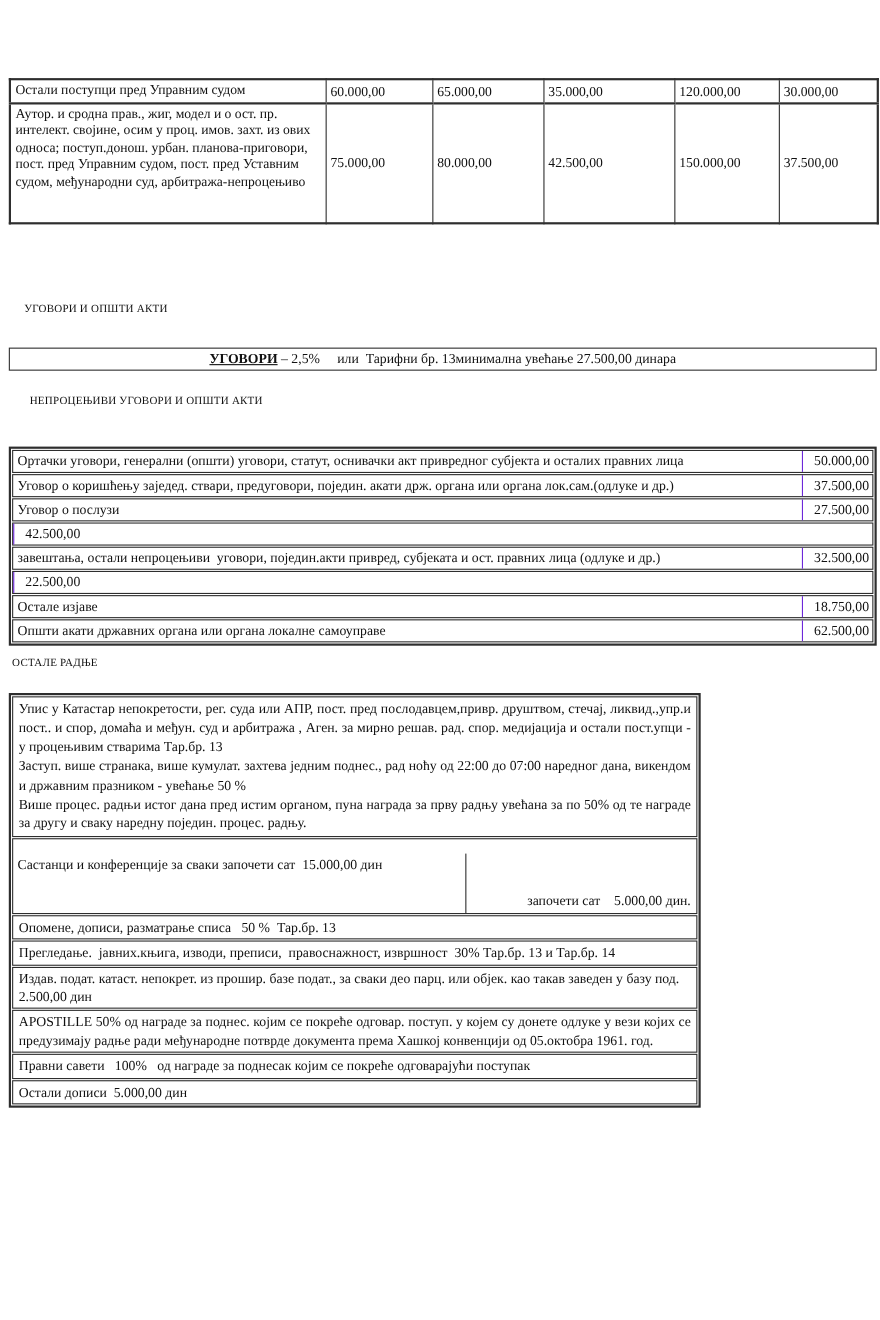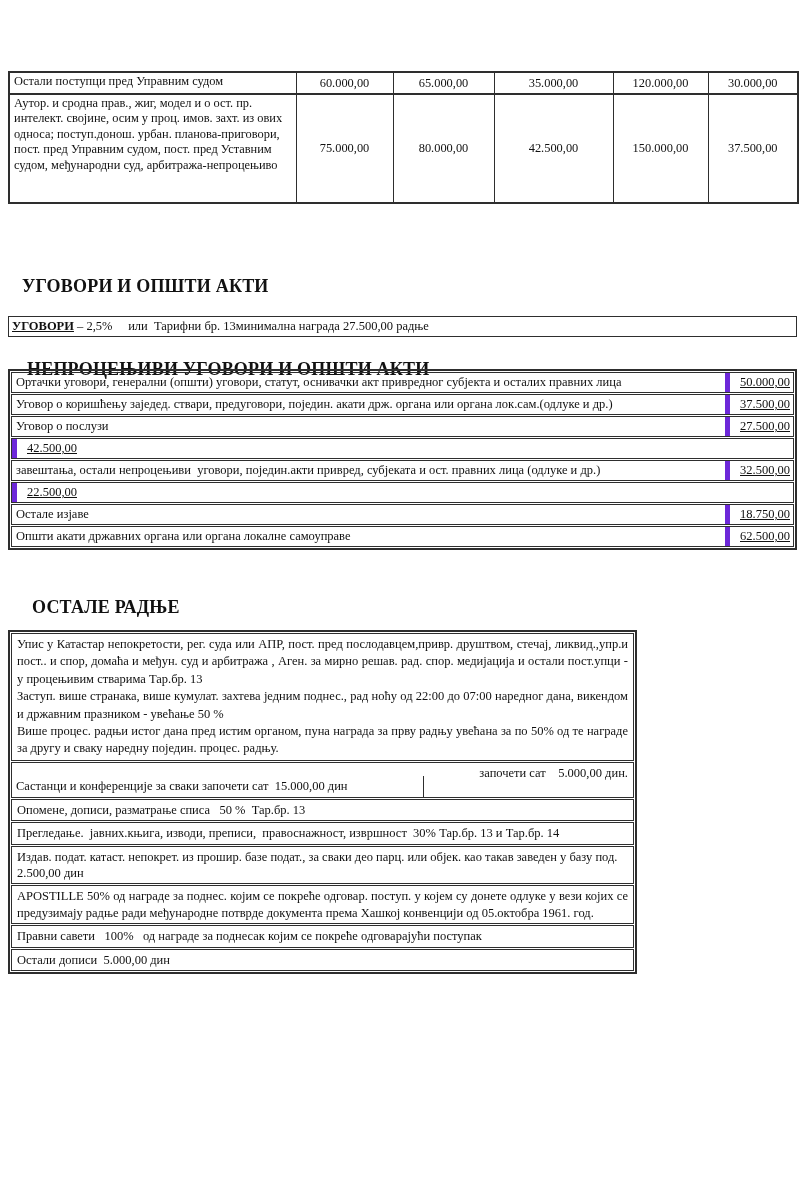--- a/index.html
+++ b/index.html
@@ -6,43 +6,43 @@
   body{width:800px;height:1200px;font-family:"Liberation Serif","DejaVu Serif",serif;color:#111;font-size:12.5px;}
   .page{position:relative;width:800px;height:1200px;overflow:hidden;background:#fff;}
 
   
   .top-table{position:absolute;left:8px;top:71px;width:789px;border-collapse:collapse;table-layout:fixed;border:2px solid #2e2e2e;}
   .top-table td{border:1px solid #2e2e2e;padding:1px 4px;font-size:12.4px;}
   .top-table tr.r1 td{height:18px;}
   .top-table tr.r1 td.lbl{border-bottom-width:2px;}
   .top-table tr.r1 td.val{border-bottom-width:2px;}
   .top-table td.lbl{text-align:left;vertical-align:top;line-height:15.4px;}
-  .top-table td.val{text-align:center;vertical-align:middle;}
+  .top-table td.val{vertical-align:middle;}
   .top-table tr.r2 td{height:105px;}
 
-  .heading{position:absolute;font-weight:bold;font-size:18px;letter-spacing:.2px;white-space:pre;}
+  .heading{position:absolute;font-weight:normal;font-size:10px;letter-spacing:.2px;white-space:pre;}
 
   
-  .bar{position:absolute;left:8px;top:316px;width:789px;height:21px;box-sizing:border-box;border:1px solid #2e2e2e;display:flex;align-items:center;justify-content:flex-start;padding:0 3px;white-space:pre;}
+  .bar{position:absolute;left:8px;top:316px;width:789px;height:21px;box-sizing:border-box;border:1px solid #2e2e2e;display:flex;align-items:center;justify-content:center;padding:0 3px;white-space:pre;}
   .bar .term{font-weight:bold;text-decoration:underline;}
 
   
-  .table2{position:absolute;left:8px;top:369px;width:789px;box-sizing:border-box;border:2px solid #2e2e2e;padding:0;}
+  .table2{position:absolute;left:8px;top:406px;width:789px;box-sizing:border-box;border:2px solid #2e2e2e;padding:0;}
   .table2 .row{display:flex;border:1px solid #2e2e2e;margin:1px;height:19px;align-items:stretch;}
   .table2 .lbl{flex:1;padding-left:4px;display:flex;align-items:center;white-space:pre;overflow:hidden;}
-  .table2 .amt{width:60px;border-left:5px solid #6d28d9;display:flex;align-items:center;justify-content:flex-end;padding-right:3px;text-decoration:underline;}
+  .table2 .amt{width:60px;border-left:1px solid #6d28d9;display:flex;align-items:center;justify-content:flex-end;padding-right:3px;}
 
   
   .table3{position:absolute;left:8px;top:630px;width:629px;box-sizing:border-box;border:2px solid #2e2e2e;}
   .table3 .box{border:1px solid #2e2e2e;margin:1px;}
   .table3 .bigcell{padding:2px 5px;}
   .table3 .bigcell p{margin:0;text-align:justify;line-height:17.4px;}
   .table3 .split{display:flex;align-items:stretch;}
   .table3 .split .l{width:412px;box-sizing:border-box;border-right:1px solid #2e2e2e;padding:3px 4px;white-space:pre;margin-top:13px;}
-  .table3 .split .r{flex:1;text-align:right;padding:3px 5px;white-space:pre;}
+  .table3 .split .r{flex:1;text-align:right;padding:3px 5px;white-space:pre;margin-top:46px;}
   .table3 .single{padding:2px 5px;line-height:16.4px;white-space:pre-wrap;}
   .table3 .just{text-align:justify;white-space:normal;}
 </style>
 </head>
 <body>
 
 <div class="page">
 
   <table class="top-table">
     <colgroup>
@@ -70,21 +70,21 @@
         <td class="val">150.000,00</td>
         <td class="val">37.500,00</td>
       </tr>
     </tbody>
   </table>
 
   <div class="heading" style="left:22px;top:276px;">УГОВОРИ И ОПШТИ АКТИ</div>
 
   <div class="bar">
     <span><span class="term">УГОВОРИ</span><span> – 2,5%     или  Тарифни бр. 13</span></span>
-    <span>минимална награда 27.500,00 радње</span>
+    <span>минимална увећање 27.500,00 динара</span>
   </div>
 
   <div class="heading" style="left:27px;top:359px;">НЕПРОЦЕЊИВИ УГОВОРИ И ОПШТИ АКТИ</div>
 
   <div class="table2">
     <div class="row">
       <div class="lbl">Ортачки уговори, генерални (општи) уговори, статут, оснивачки акт привредног субјекта и осталих правних лица</div>
       <div class="amt">50.000,00</div>
     </div>
     <div class="row">
@@ -108,21 +108,21 @@
     <div class="row">
       <div class="lbl">Остале изјаве</div>
       <div class="amt">18.750,00</div>
     </div>
     <div class="row">
       <div class="lbl">Општи акати државних органа или органа локалне самоуправе</div>
       <div class="amt">62.500,00</div>
     </div>
   </div>
 
-  <div class="heading" style="left:32px;top:597px;">ОСТАЛЕ РАДЊЕ</div>
+  <div class="heading" style="left:11px;top:597px;">ОСТАЛЕ РАДЊЕ</div>
 
   <div class="table3">
     <div class="box bigcell">
       <p>Упис у Катастар непокретости, рег.  суда или АПР, пост. пред послодавцем,привр. друштвом,  стечај, ликвид.,упр.и пост.. и спор, домаћа  и међун. суд и арбитража , Аген. за мирно решав. рад. спор. медијација  и остали пост.упци - у   процењивим стварима  Тар.бр. 13</p>
       <p>Заступ. више странака,   више кумулат. захтева једним поднес., рад ноћу од 22:00 до 07:00   наредног дана, викендом и државним празником  - увећање 50 %</p>
       <p>Више процес. радњи истог дана пред истим органом, пуна награда за прву радњу увећана за по 50% од те награде за другу и сваку наредну поједин.  процес. радњу.</p>
     </div>
     <div class="box split">
       <div class="l">Састанци и конференције за сваки започети сат  15.000,00 дин</div>
       <div class="r">започети сат    5.000,00 дин.</div>

